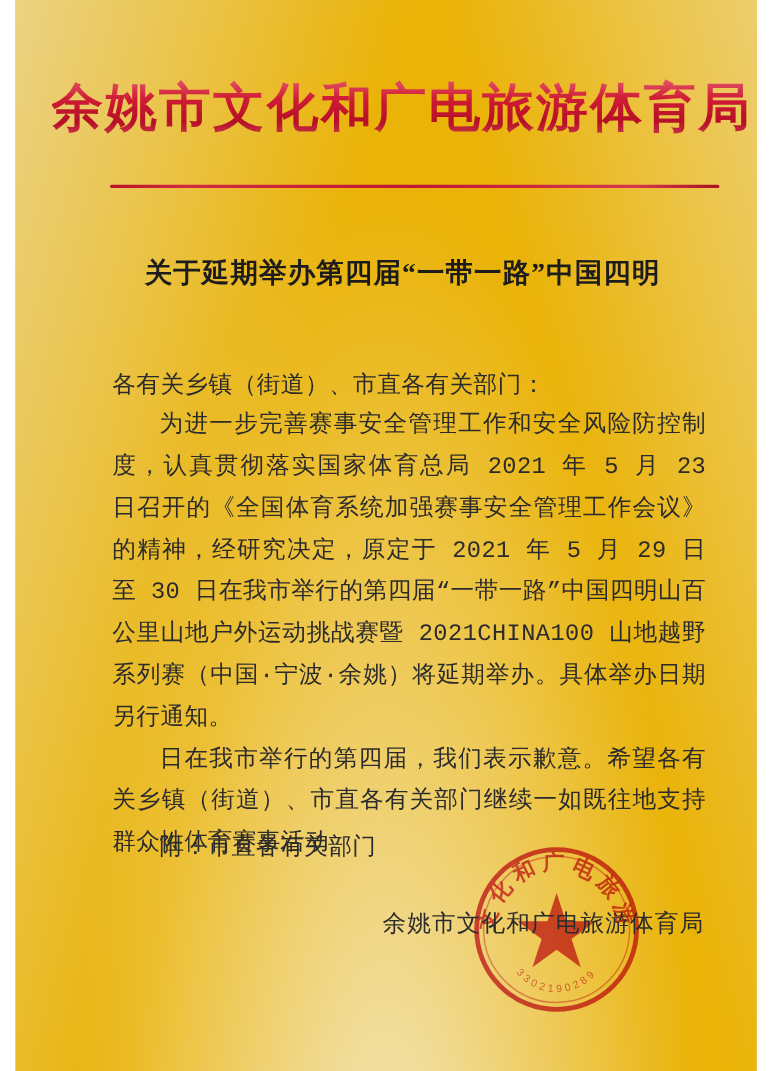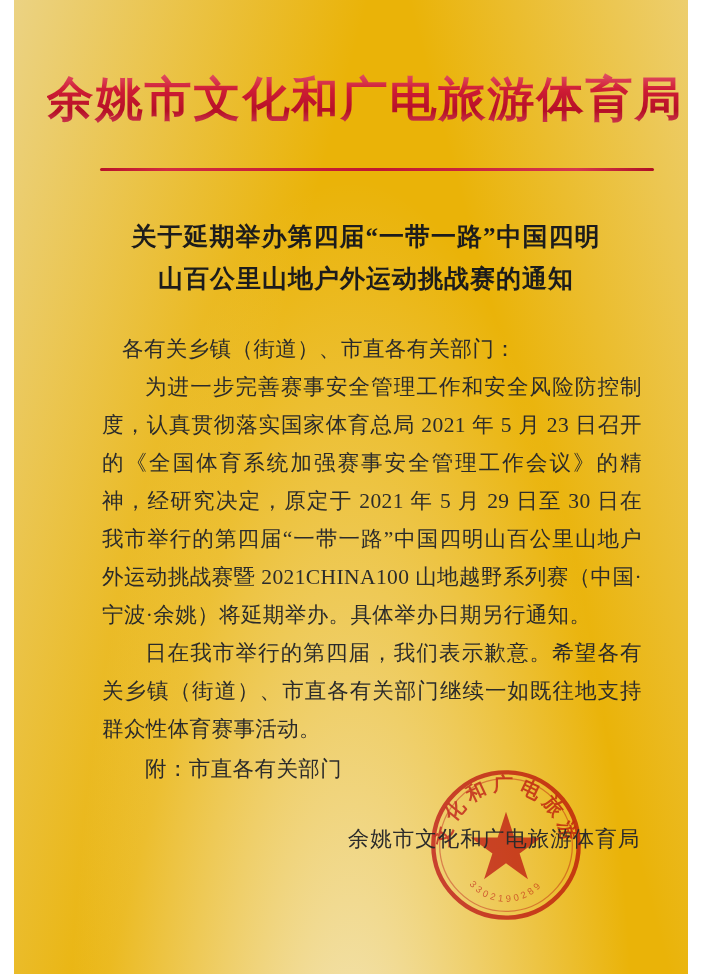--- a/index.html
+++ b/index.html
@@ -55,21 +55,21 @@
     width: 554px;
     height: 3px;
     background: linear-gradient(90deg, #b81229 0%, #d22b40 12%, #c01730 50%, #d6384c 86%, #ad0f25 100%);
     border-radius: 2px;
   }
 
   
   .doc-title {
     position: absolute;
     left: 86px;
-    top: 216px;
+    top: 228px;
     width: 532px;
     text-align: center;
     font-size: 25px;
     font-weight: bold;
     line-height: 42px;
     letter-spacing: 1px;
     color: #1c1c1c;
   }
   .doc-title .tline { display: block; white-space: nowrap; }
 
@@ -82,22 +82,22 @@
     font-size: 21.5px;
     line-height: 38px;
     color: #2b2b2b;
     letter-spacing: 0.4px;
   }
   .body-block p {
     margin: 0;
     text-align: justify;
     text-justify: inter-ideograph;
   }
-  .body-block p.indent { text-indent: 2em; }
-  .body-block p.recipient { text-indent: 0; margin-left: 20px; }
+  .body-block p.indent { text-indent: 2em; font-family: Liberation Mono, monospace; }
+  .body-block p.recipient { text-indent: 0; }
 
   .attach-line {
     position: absolute;
     left: 88px;
     top: 750px;
     width: 540px;
     font-size: 21.5px;
     line-height: 38px;
     color: #2b2b2b;
     text-indent: 2em;
@@ -140,21 +140,20 @@
 
   <div class="scan-tint"></div>
 
   <div class="masthead">
     <div class="masthead-title">余姚市文化和广电旅游体育局</div>
   </div>
   <div class="masthead-rule"></div>
 
   <div class="doc-title">
     <span class="tline">关于延期举办第四届“一带一路”中国四明</span>
-    <span class="tline">山百公里山地户外运动挑战赛的通知</span>
   </div>
 
   <div class="body-block">
     <p class="recipient">各有关乡镇（街道）、市直各有关部门：</p>
     <p class="indent">为进一步完善赛事安全管理工作和安全风险防控制度，认真贯彻落实国家体育总局 2021 年 5 月 23 日召开的《全国体育系统加强赛事安全管理工作会议》的精神，经研究决定，原定于 2021 年 5 月 29 日至 30 日在我市举行的第四届“一带一路”中国四明山百公里山地户外运动挑战赛暨 2021CHINA100 山地越野系列赛（中国·宁波·余姚）将延期举办。具体举办日期另行通知。</p>
     <p class="indent">日在我市举行的第四届，我们表示歉意。希望各有关乡镇（街道）、市直各有关部门继续一如既往地支持群众性体育赛事活动。</p>
   </div>
 
   <div class="attach-line">附：市直各有关部门</div>
 

